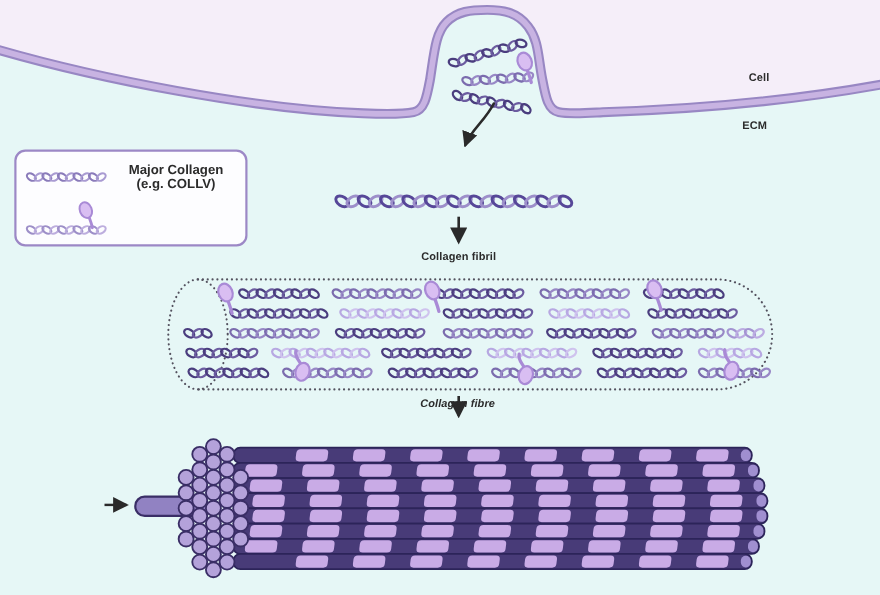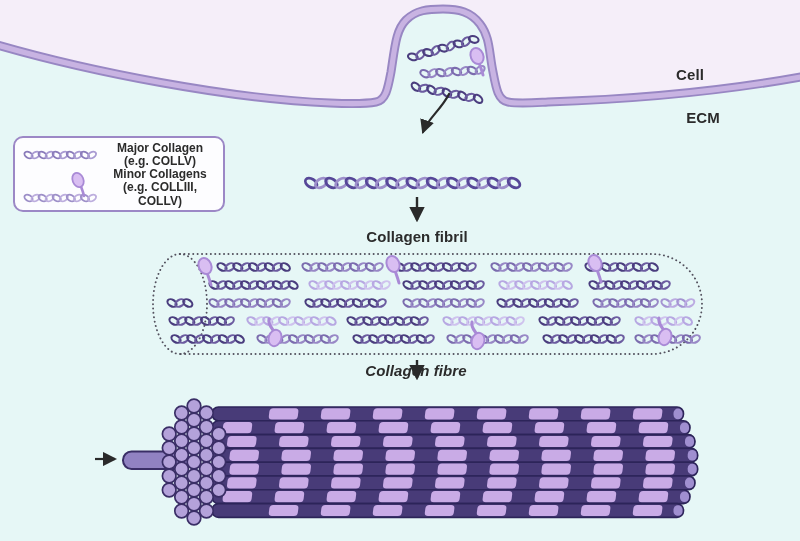--- a/index.html
+++ b/index.html
@@ -5,27 +5,27 @@
   html,body{margin:0;padding:0;background:#cfd8dc;}
   .stage{
     position:relative;width:800px;height:541px;overflow:hidden;
     background:#e6f7f6;
     font-family:"Liberation Sans", sans-serif;
     color:#2b2b2b;
   }
   svg{display:block;}
   #diagram{position:absolute;left:0;top:0;}
   .lbl{
-    position:absolute;font-size:15px;font-weight:600;color:#2b2b2b;
+    position:absolute;font-size:10px;font-weight:600;color:#2b2b2b;
     white-space:nowrap;transform:translateX(-50%);line-height:1.25;
     letter-spacing:.1px;
   }
   .lbl.two-line{text-align:center;}
   .legend{
-    position:absolute;left:13px;top:136px;width:212px;height:76px;
+    position:absolute;left:13px;top:136px;width:212px;height:88px;
     background:#fdfdff;border:2.5px solid #9c88c6;border-radius:10px;
     box-sizing:border-box;display:flex;flex-direction:column;justify-content:space-around;
     padding:4px 4px;
   }
   .legend-row{display:flex;align-items:center;height:38px;}
   .legend-icon{width:82px;flex:0 0 82px;display:flex;align-items:center;justify-content:center;}
   .legend-text{flex:1;text-align:center;font-size:12px;font-weight:600;line-height:1.12;}
 </style>
 </head>
 <body>
@@ -659,21 +659,21 @@
         <circle cx="218.8" cy="462.0" r="6.8" fill="#b4a2da" stroke="#3a2e66" stroke-width="1.7"></circle>
         <circle cx="218.8" cy="476.0" r="6.8" fill="#b4a2da" stroke="#3a2e66" stroke-width="1.7"></circle>
         <circle cx="218.8" cy="490.0" r="6.8" fill="#b4a2da" stroke="#3a2e66" stroke-width="1.7"></circle>
       </g>
     <g>
         <path d="M 95 459 L 115 459" fill="none" stroke="#2a2a2a" stroke-width="2.2" marker-end="url(#ah)"></path>
       </g>
   </svg>
 
   <div class="lbl" style="left:690px;top:66px;">Cell</div>
-  <div class="lbl" style="left:703px;top:109px;">ECM</div>
+  <div class="lbl" style="left:686px;top:109px;">ECM</div>
   <div class="lbl" style="left:417px;top:228px;text-align:right;">Collagen fibril</div>
   <div class="lbl" style="left:416px;top:362px;font-style:italic;">Collagen fibre</div>
 
   <div class="legend">
     <div class="legend-row">
       <div class="legend-icon">
         <svg id="icon-major" width="78" height="24" viewBox="0 0 78 24">
             <ellipse cx="7.5" cy="12" rx="4.428" ry="2.8699999999999997" fill="none" stroke="#8a7bba" stroke-width="1.8859999999999997" transform="rotate(32 7.5 12)"></ellipse>
             <ellipse cx="14.6" cy="12" rx="4.428" ry="2.8699999999999997" fill="none" stroke="#a99bd2" stroke-width="1.8859999999999997" transform="rotate(-32 14.6 12)"></ellipse>
             <ellipse cx="21.6" cy="12" rx="4.428" ry="2.8699999999999997" fill="none" stroke="#8a7bba" stroke-width="1.8859999999999997" transform="rotate(32 21.6 12)"></ellipse>
@@ -701,20 +701,16 @@
             <ellipse cx="35.7" cy="29" rx="4.428" ry="2.8699999999999997" fill="none" stroke="#9d8fc8" stroke-width="1.8859999999999997" transform="rotate(32 35.7 29)"></ellipse>
             <ellipse cx="42.8" cy="29" rx="4.428" ry="2.8699999999999997" fill="none" stroke="#bdaede" stroke-width="1.8859999999999997" transform="rotate(-32 42.8 29)"></ellipse>
             <ellipse cx="49.8" cy="29" rx="4.428" ry="2.8699999999999997" fill="none" stroke="#9d8fc8" stroke-width="1.8859999999999997" transform="rotate(32 49.8 29)"></ellipse>
             <ellipse cx="56.9" cy="29" rx="4.428" ry="2.8699999999999997" fill="none" stroke="#bdaede" stroke-width="1.8859999999999997" transform="rotate(-32 56.9 29)"></ellipse>
             <ellipse cx="63.9" cy="29" rx="4.428" ry="2.8699999999999997" fill="none" stroke="#9d8fc8" stroke-width="1.8859999999999997" transform="rotate(32 63.9 29)"></ellipse>
             <ellipse cx="71.0" cy="29" rx="4.428" ry="2.8699999999999997" fill="none" stroke="#bdaede" stroke-width="1.8859999999999997" transform="rotate(-32 71.0 29)"></ellipse>
             <path d="M 58 12 C 60 18, 62 22, 63 27" fill="none" stroke="#a98ad6" stroke-width="2.6" stroke-linecap="round"></path>
             <ellipse cx="57" cy="11" rx="5.4" ry="7.4" fill="#d9bef2" stroke="#a98ad6" stroke-width="1.8" transform="rotate(-22 57 11)"></ellipse>
           </svg>
       </div>
-      <div class="legend-text">
-        <span>Minor Collagens</span><br>
-        <span>(e.g. COLLIII, COLLV)</span>
-      </div>
     </div>
   </div>
 
 </div>
 
 </body></html>

